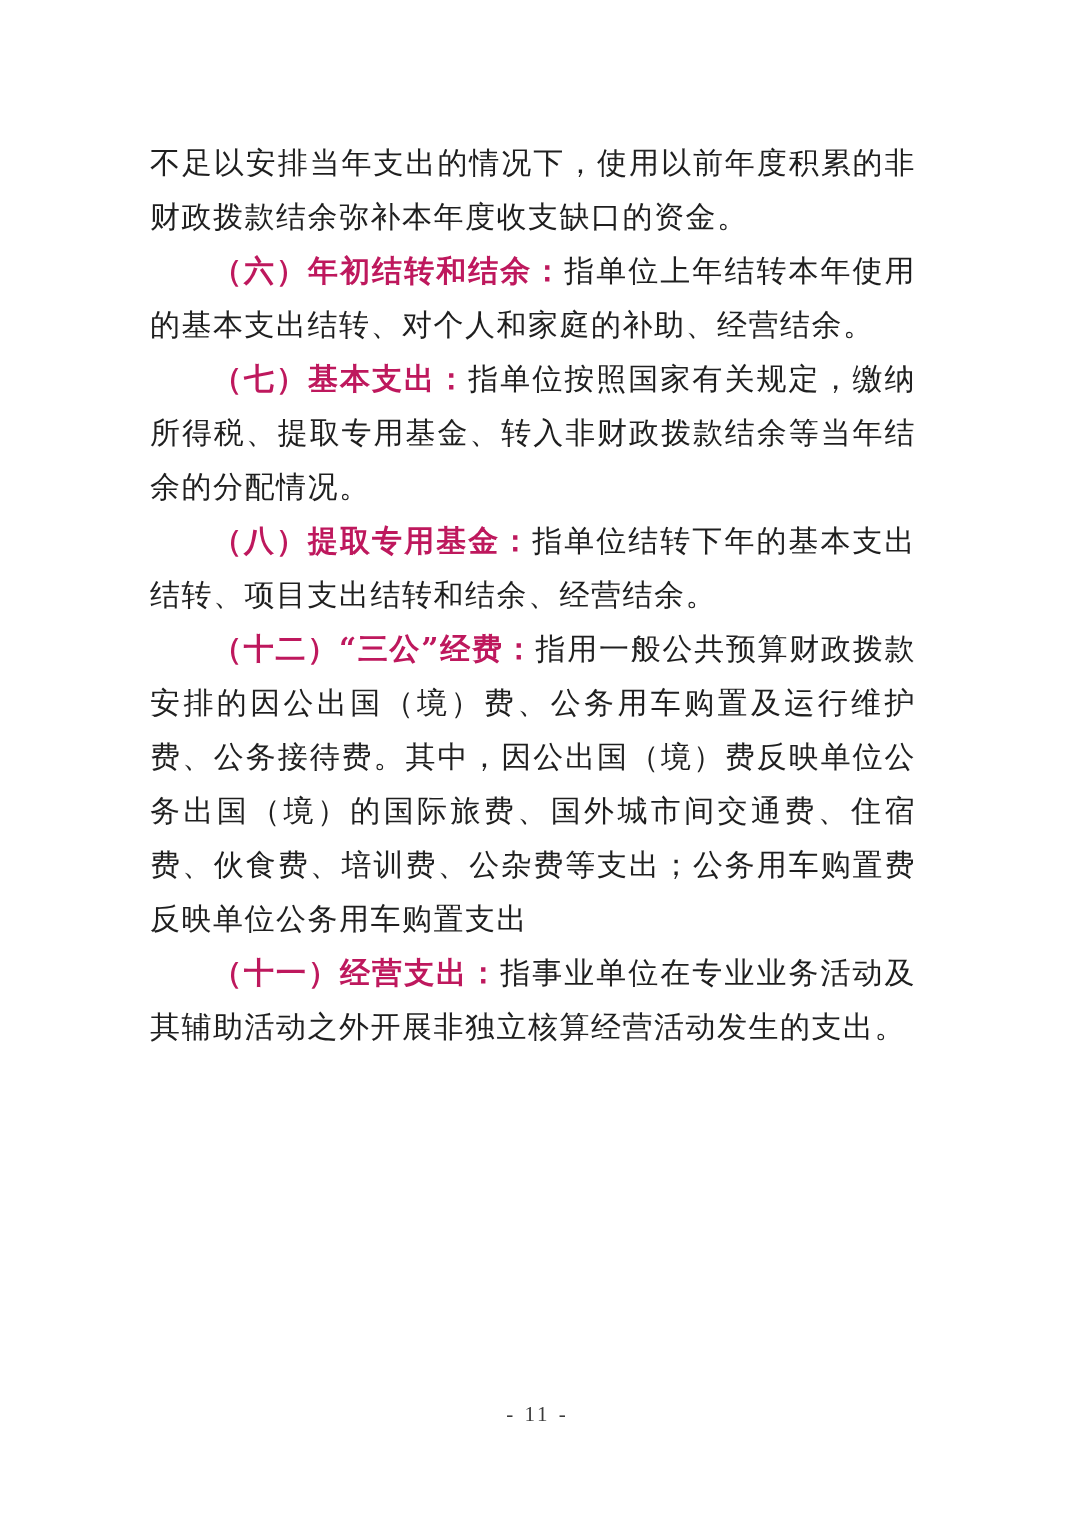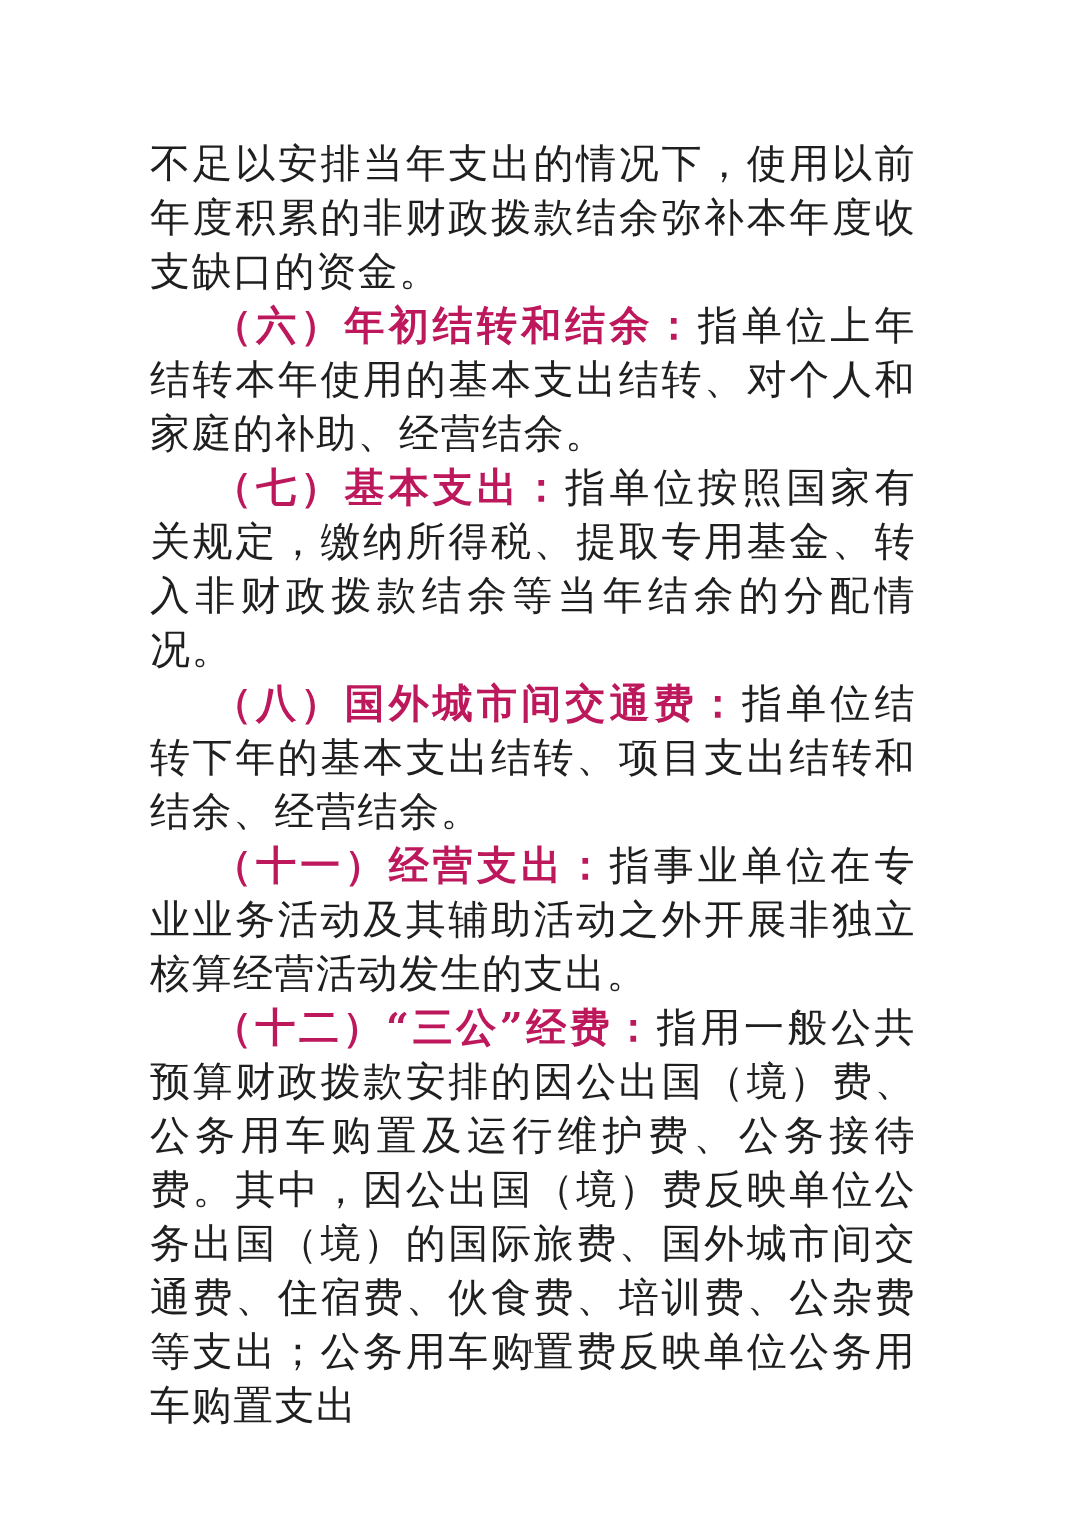--- a/index.html
+++ b/index.html
@@ -21,39 +21,39 @@
     background: #ffffff;
   }
   .doc-body {
     position: absolute;
     left: 150px;
     top: 136px;
     width: 766px;
   }
   .para {
     margin: 0;
-    font-size: 40px;
+    font-size: 30px;
     line-height: 54px;
     text-align: justify;
     letter-spacing: 1.5px;
     word-break: break-all;
   }
   .para.indent {
     text-indent: 62px;
   }
   .term-heading {
     font-weight: bold;
     color: #be185d;
   }
   .term-definition {
     font-weight: normal;
   }
   .page-number {
     position: absolute;
-    top: 1334px;
+    top: 1402px;
     left: 0;
     width: 1075px;
     text-align: center;
     font-size: 21px;
     letter-spacing: 3px;
     color: #3a3a3a;
     font-family: "Liberation Serif", "DejaVu Serif", serif;
   }
 </style>
 </head>
@@ -62,25 +62,25 @@
 <div class="doc-page">
 
   <div class="doc-body">
 
     <p class="para"><span class="term-heading"></span><span class="term-definition">不足以安排当年支出的情况下，使用以前年度积累的非财政拨款结余弥补本年度收支缺口的资金。</span></p>
 
     <p class="para indent"><span class="term-heading">（六）年初结转和结余：</span><span class="term-definition">指单位上年结转本年使用的基本支出结转、对个人和家庭的补助、经营结余。</span></p>
 
     <p class="para indent"><span class="term-heading">（七）基本支出：</span><span class="term-definition">指单位按照国家有关规定，缴纳所得税、提取专用基金、转入非财政拨款结余等当年结余的分配情况。</span></p>
 
-    <p class="para indent"><span class="term-heading">（八）国外城市间交通费：</span><span class="term-definition">指单位结转下年的基本支出结转、项目支出结转和结余、经营结余。</span></p>
+    <p class="para indent"><span class="term-heading">（八）提取专用基金：</span><span class="term-definition">指单位结转下年的基本支出结转、项目支出结转和结余、经营结余。</span></p>
 
 
 
+    <p class="para indent"><span class="term-heading">（十二）“三公”经费：</span><span class="term-definition">指用一般公共预算财政拨款安排的因公出国（境）费、公务用车购置及运行维护费、公务接待费。其中，因公出国（境）费反映单位公务出国（境）的国际旅费、国外城市间交通费、住宿费、伙食费、培训费、公杂费等支出；公务用车购置费反映单位公务用车购置支出</span></p>
+
     <p class="para indent"><span class="term-heading">（十一）经营支出：</span><span class="term-definition">指事业单位在专业业务活动及其辅助活动之外开展非独立核算经营活动发生的支出。</span></p>
-
-    <p class="para indent"><span class="term-heading">（十二）“三公”经费：</span><span class="term-definition">指用一般公共预算财政拨款安排的因公出国（境）费、公务用车购置及运行维护费、公务接待费。其中，因公出国（境）费反映单位公务出国（境）的国际旅费、国外城市间交通费、住宿费、伙食费、培训费、公杂费等支出；公务用车购置费反映单位公务用车购置支出</span></p>
 
   </div>
 
   <div class="page-number">- 11 -</div>
 
 </div>
 
 </body></html>

